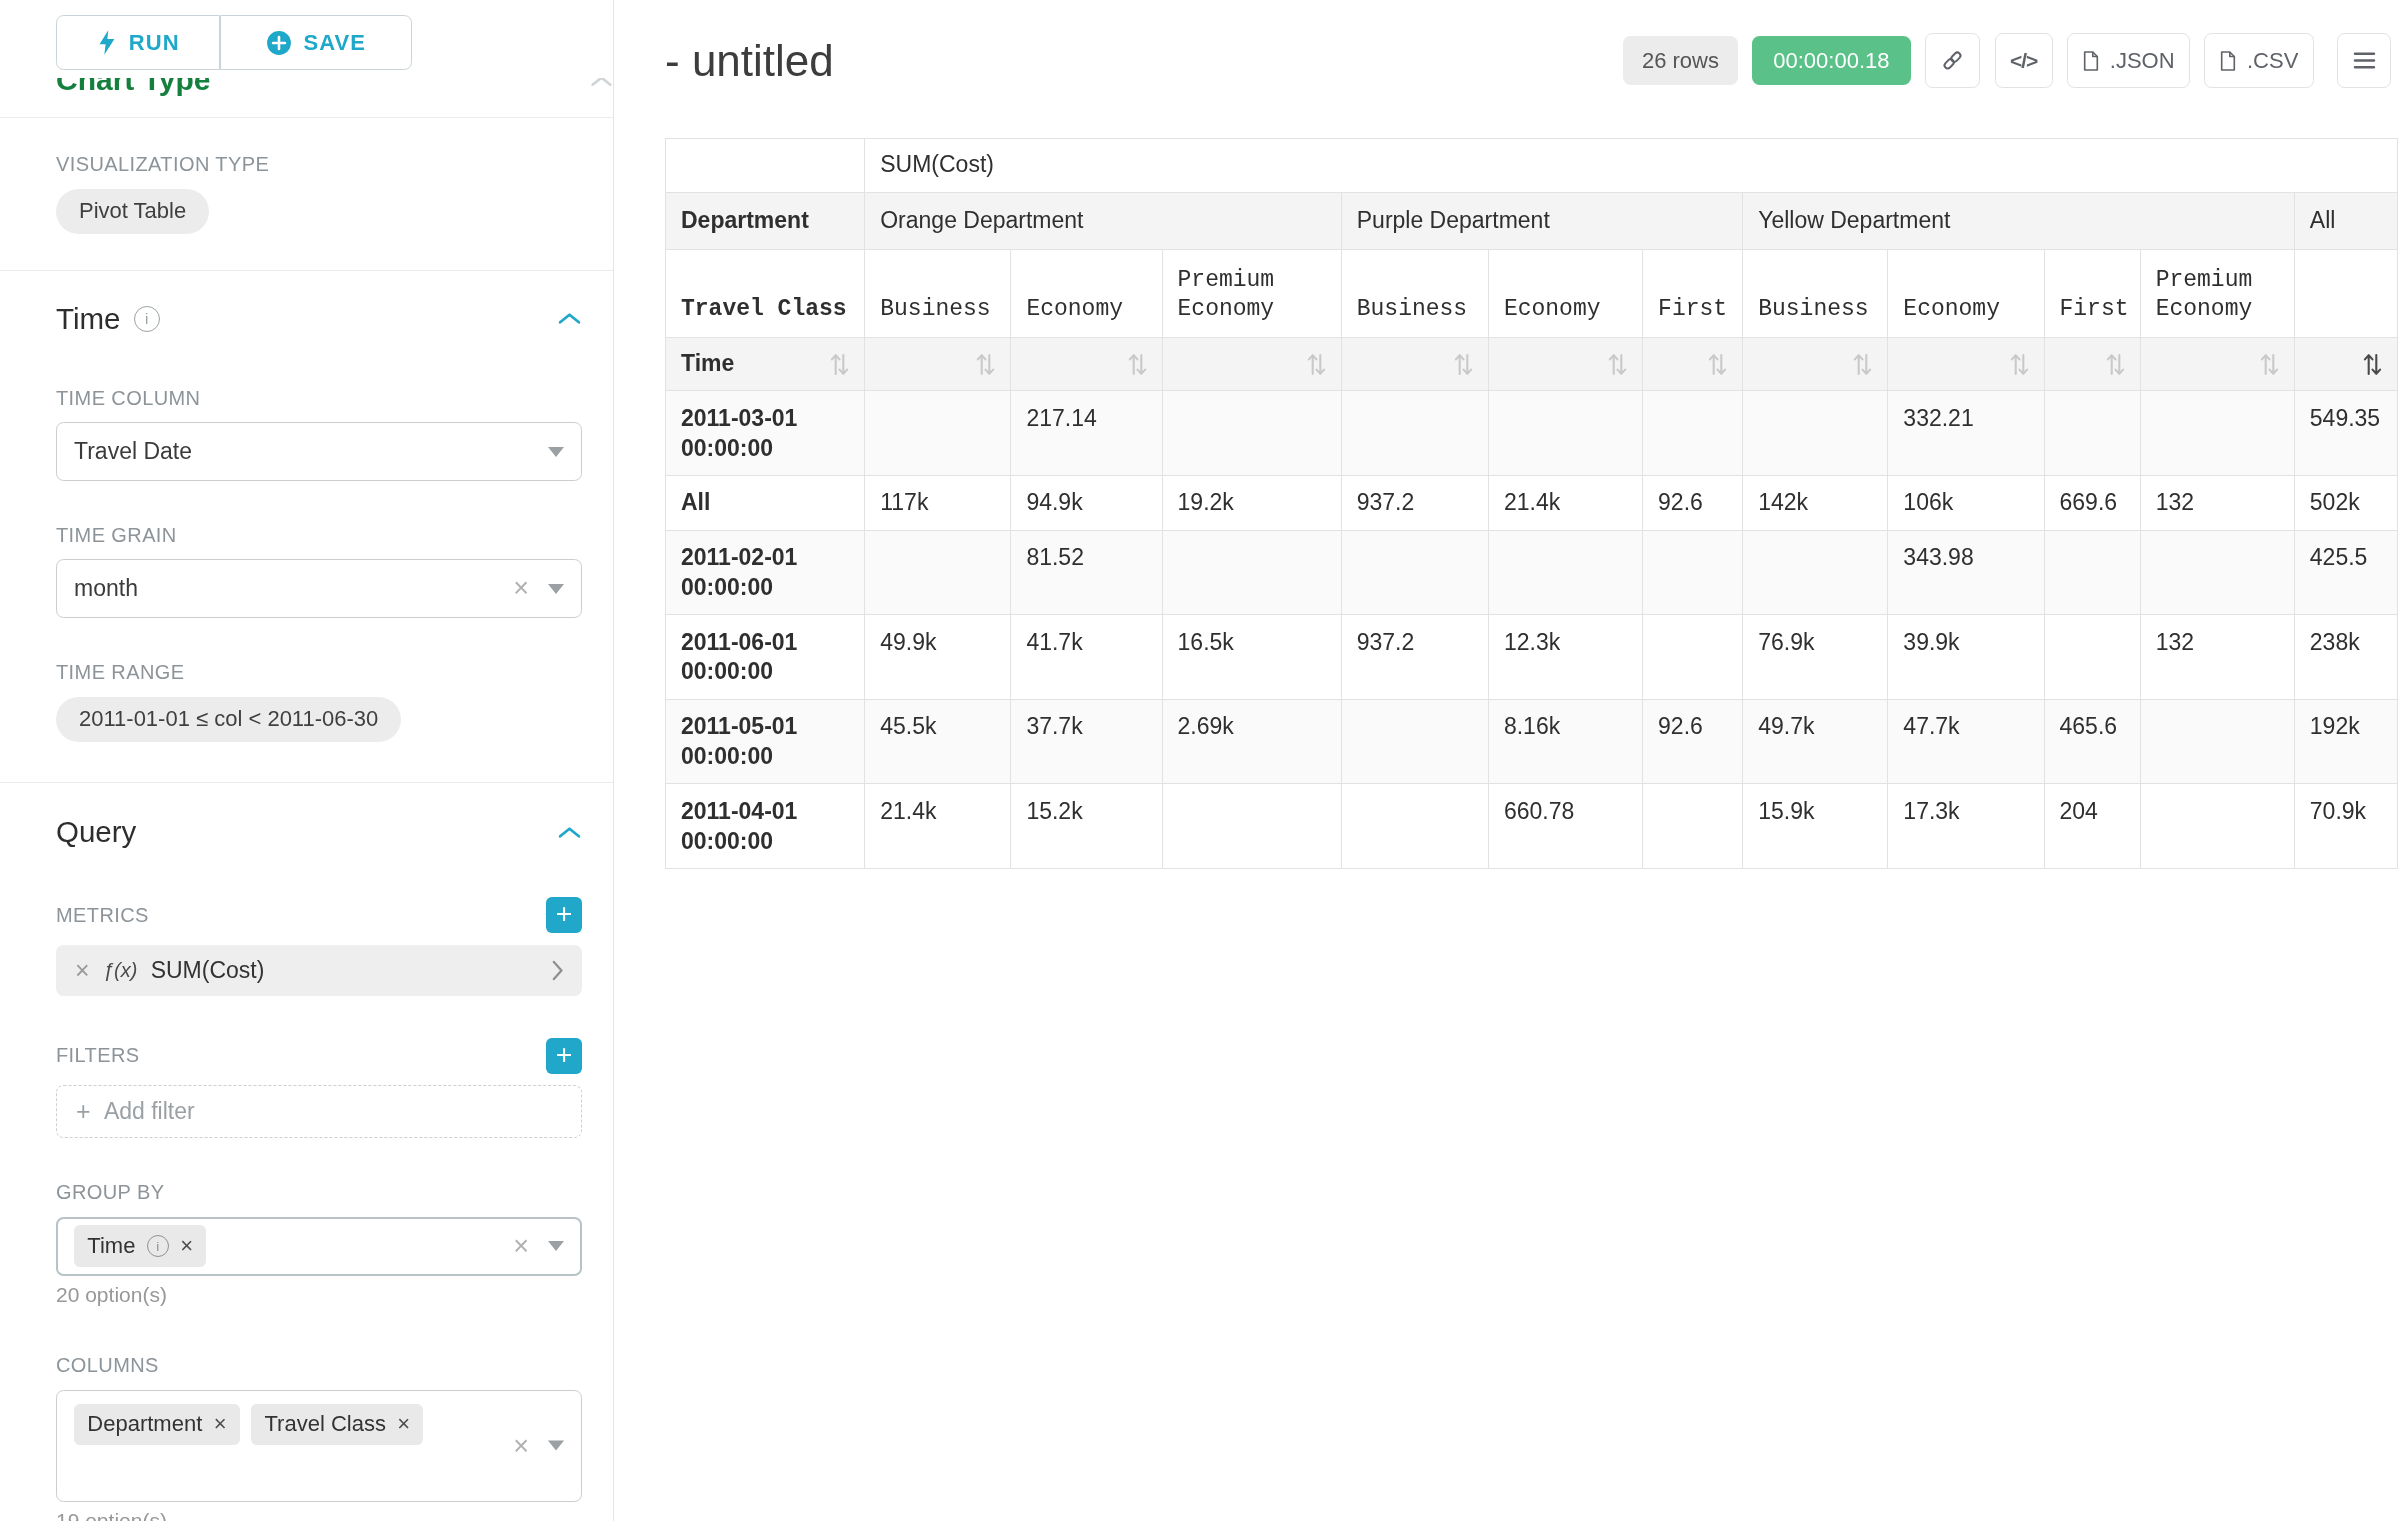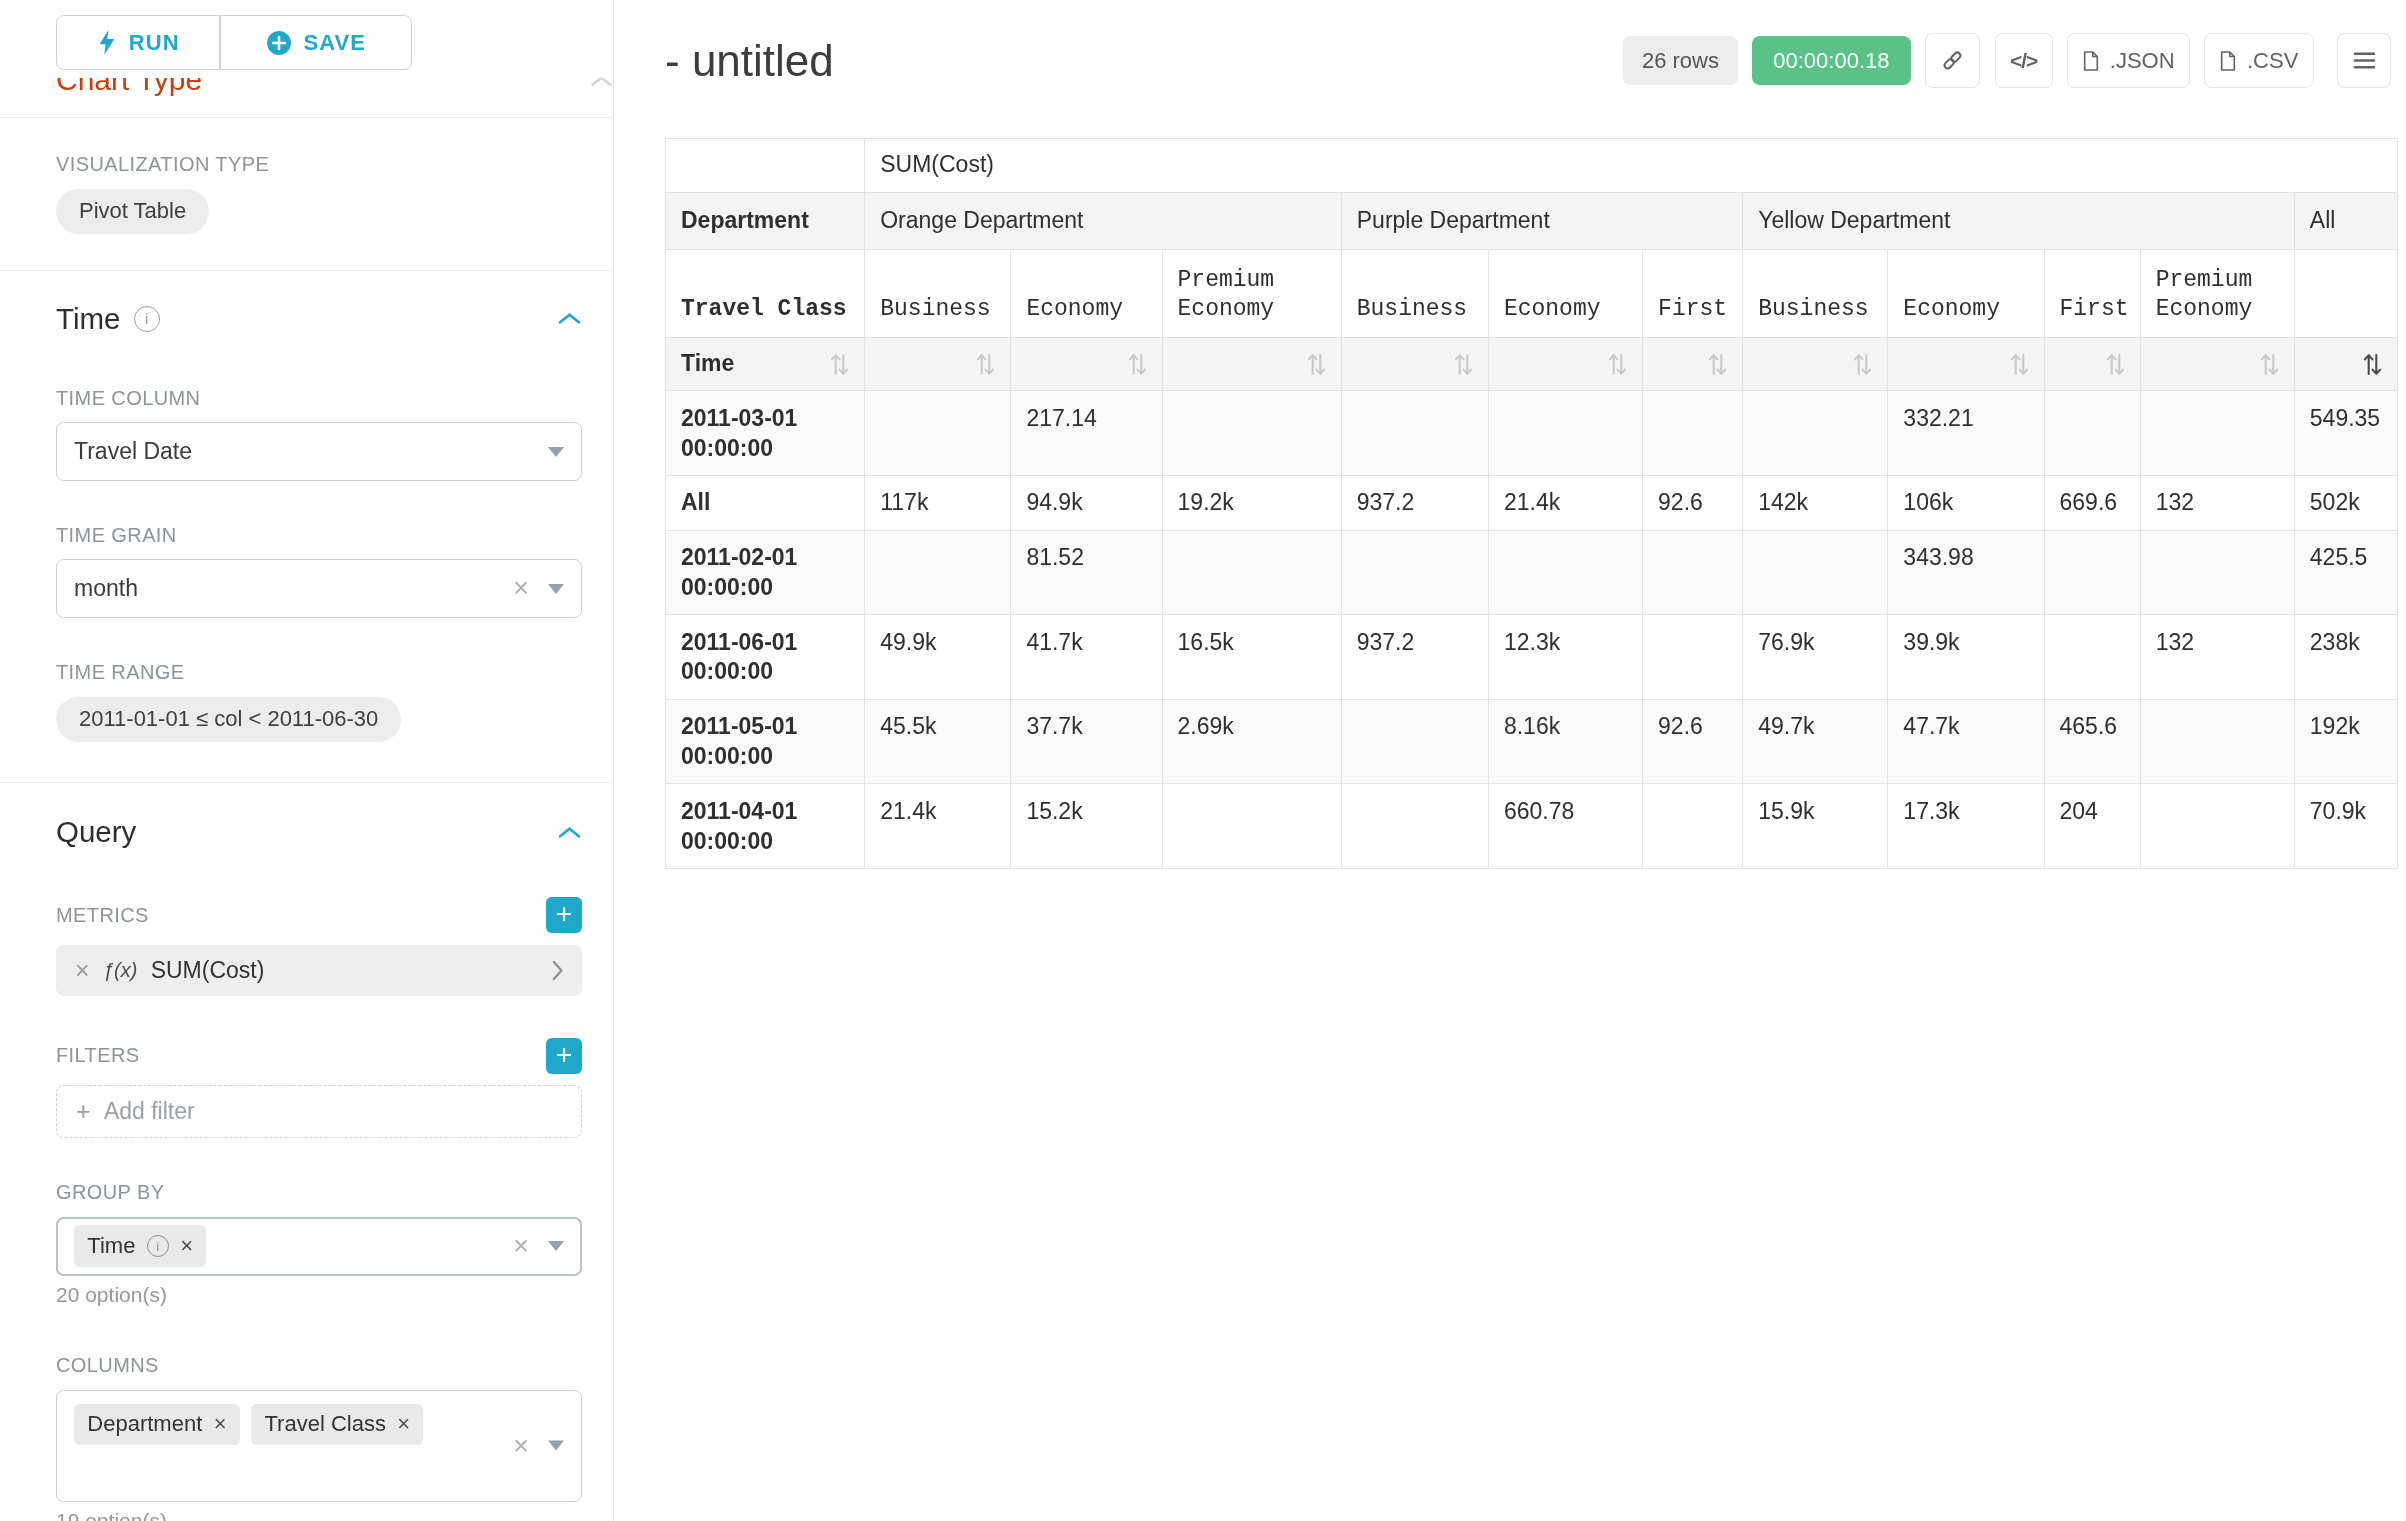--- a/index.html
+++ b/index.html
@@ -17,21 +17,21 @@
   .btn-group { display: flex; }
   .btn {
     height: 55px; display: inline-flex; align-items: center; justify-content: center; gap: 11.4px;
     border: 1.9px solid #c9d4d9; background: #fff; color: #1fa8c9;
     font-family: inherit; font-size: 22px; font-weight: 600; letter-spacing: 1px; cursor: pointer;
   }
   .btn-run { width: 164px; border-radius: 7.6px 0 0 7.6px; border-right-width: 1px; }
   .btn-save { width: 192px; border-radius: 0 7.6px 7.6px 0; border-left-width: 1px; }
 
   .clipped-head { height: 34px; overflow: hidden; position: relative; margin-top: 7.6px; }
-  .clipped-head h2 { font-size: 30px; font-weight: 400; color: #c2410c; transform: translateY(-15px); }
+  .clipped-head h2 { font-size: 30px; font-weight: 700; color: #15803d; transform: translateY(-15px); }
   .chev-clip { position: absolute; right: 0; top: -3.8px; opacity: .55; }
   .divider { border: none; border-top: 1.9px solid #ececec; margin: 5.7px 0 0 0; }
   .divider.mt38 { margin-top: 36px; }
   .divider.mt42 { margin-top: 40px; }
 
   .ctl-label {
     margin-top: 42px; font-size: 20px; color: #8d9499; letter-spacing: 0.4px;
     display: flex; align-items: center; min-height: 25px;
   }
   .ctl-label.mt36 { margin-top: 34px; text-align: right; }

